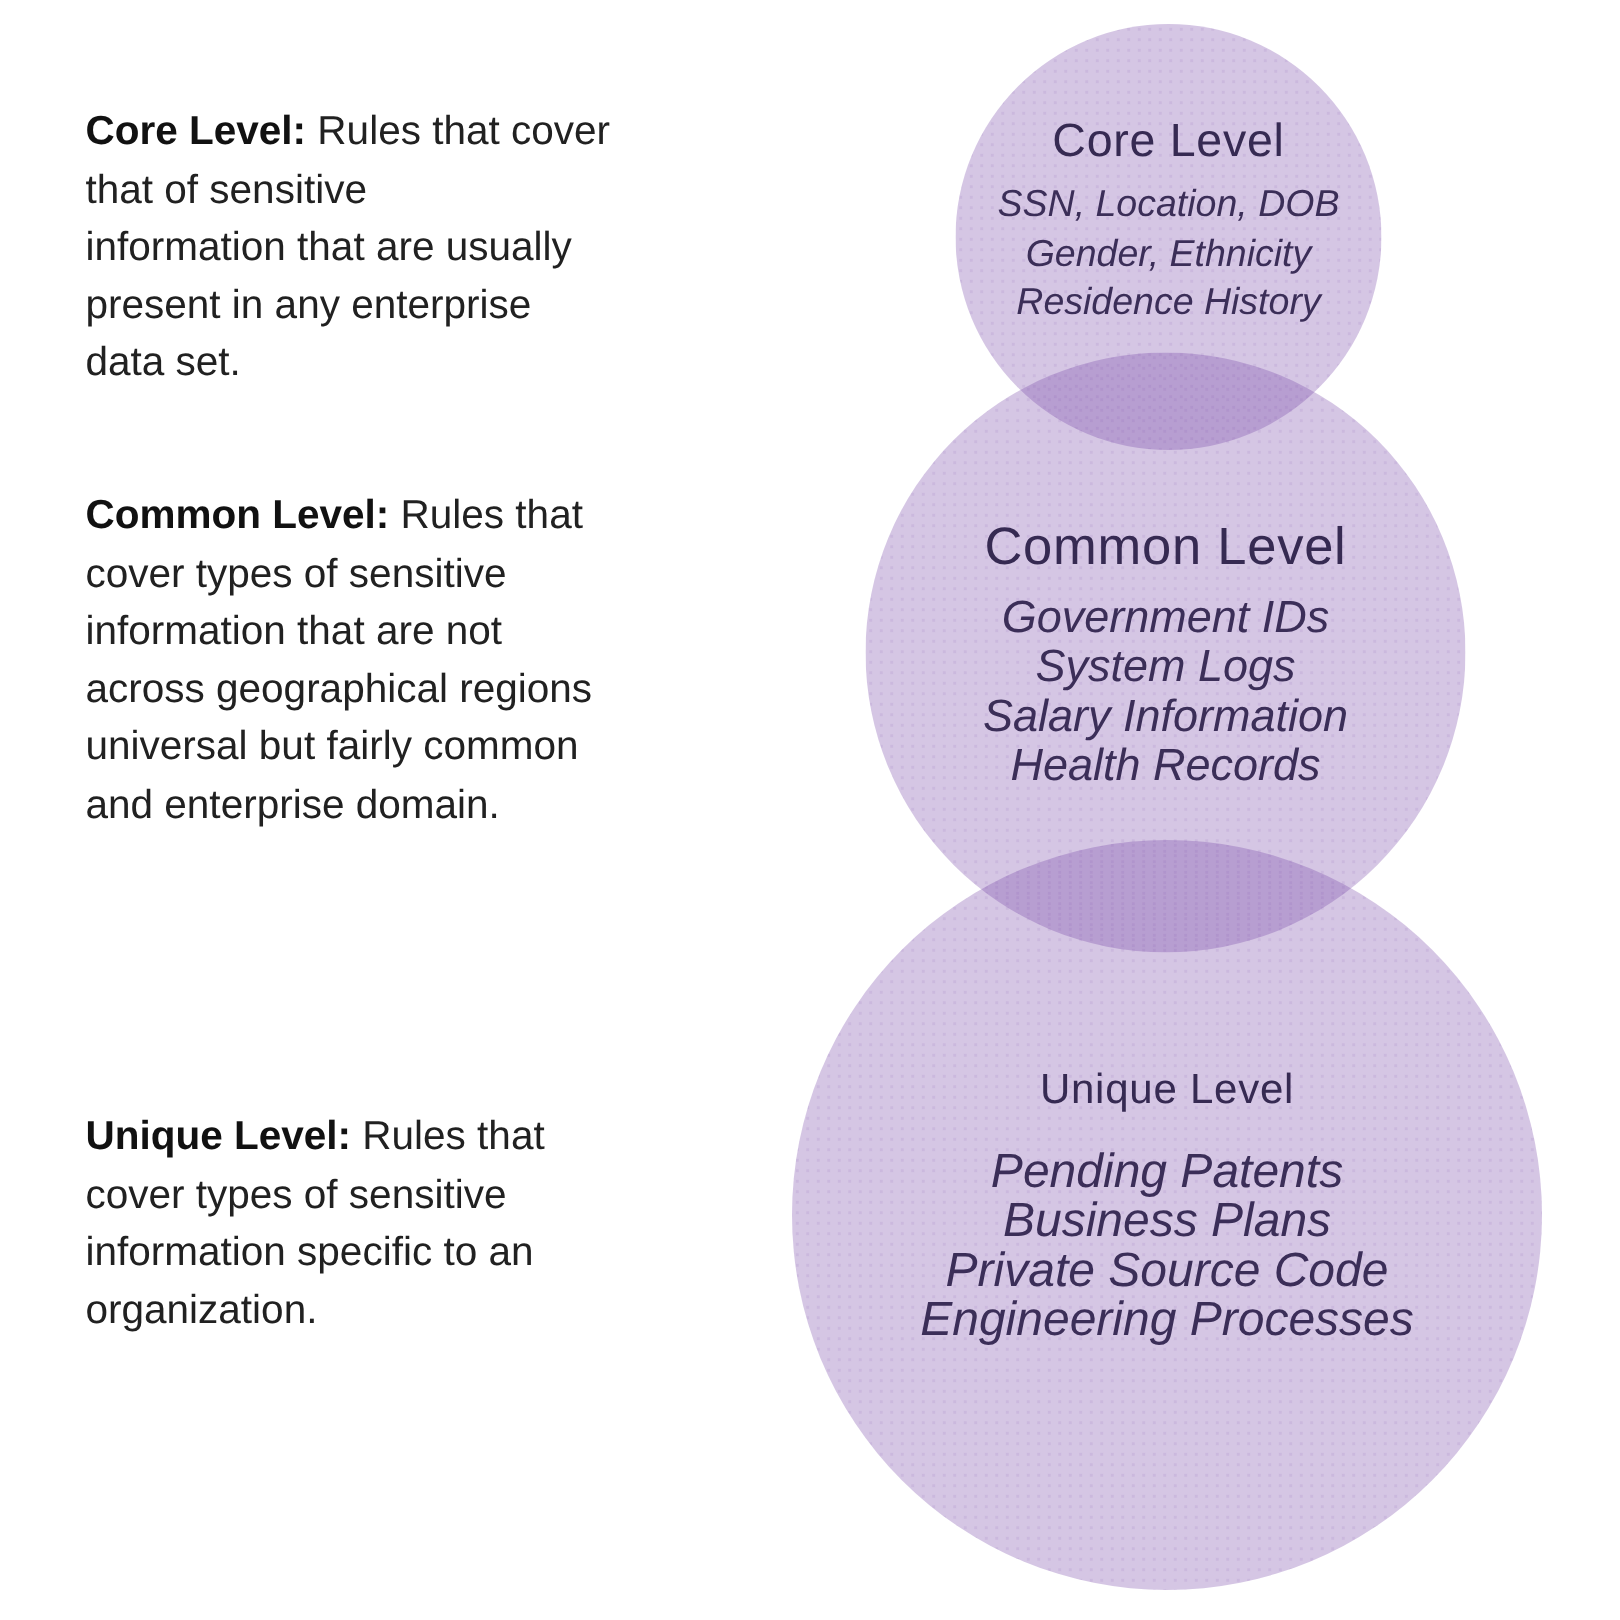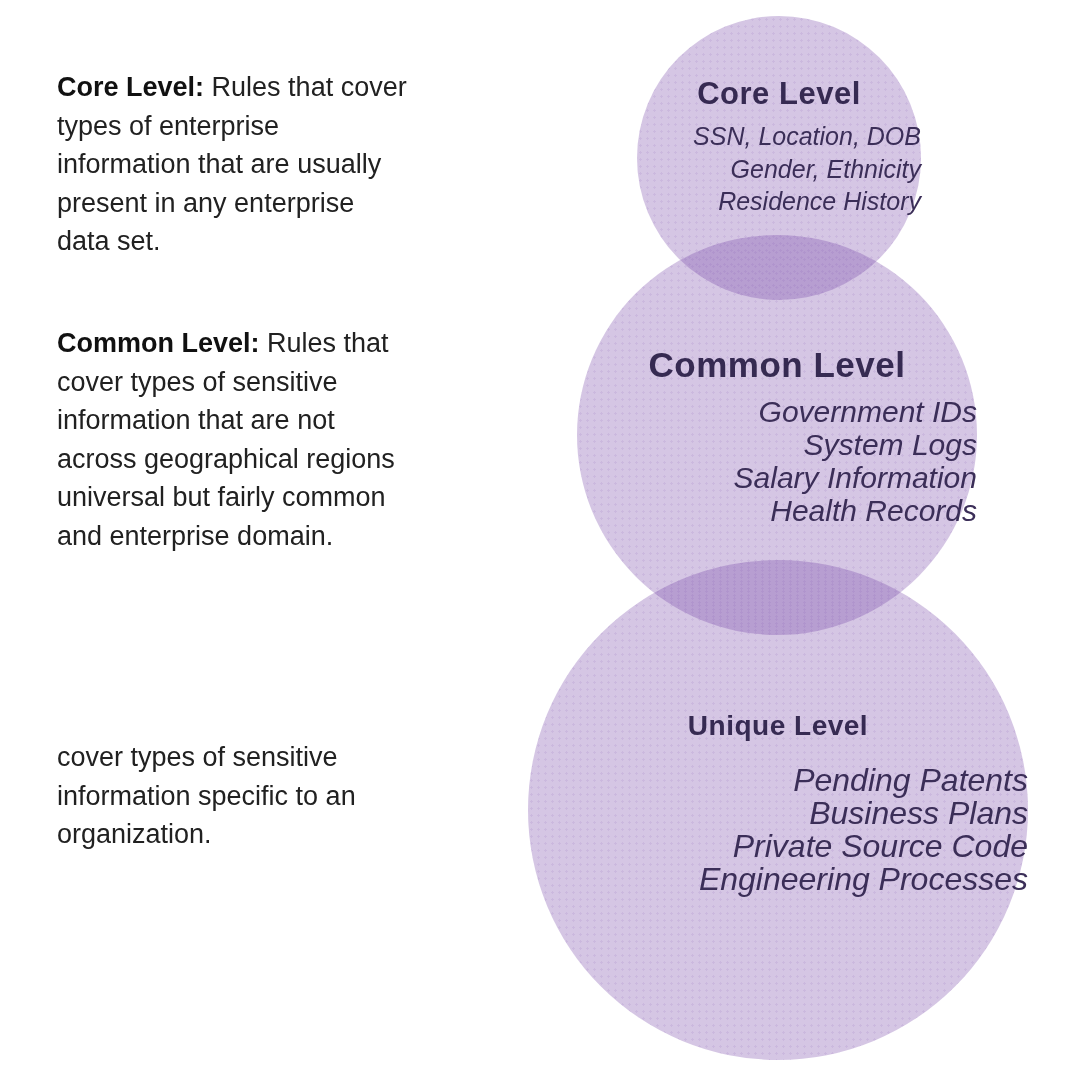--- a/index.html
+++ b/index.html
@@ -43,63 +43,63 @@
     position:absolute;left:0;top:0;right:0;
     text-align:center;
     color:#362a52;
     z-index:2;
   }
   .content-core  {padding-top:60px;}
   .content-common{padding-top:110px;}
   .content-unique{padding-top:150px;}
 
   .circle-title{
-    font-weight:700;
+    font-weight:400;
     color:#362a52;
     letter-spacing:0.5px;
   }
   .content-core   .circle-title{font-size:31px;margin-bottom:8px;}
   .content-common .circle-title{font-size:35px;margin-bottom:10px;}
   .content-unique .circle-title{font-size:28px;margin-bottom:22px;}
 
   .circle-item{
     font-style:italic;
     font-weight:500;
     color:#3b2e58;
-    text-align:right;
   }
   .content-core   .circle-item{font-size:25px;line-height:32.5px;}
   .content-common .circle-item{font-size:30px;line-height:33px;}
   .content-unique .circle-item{font-size:32px;line-height:33px;}
 </style>
 </head>
 <body>
 
 <div class="canvas">
 
   <div class="left-col">
 
     <div class="desc desc-core">
       <p class="line"><span class="lbl">Core Level:</span> <span>Rules that cover</span></p>
-      <p class="line">types of enterprise</p>
+      <p class="line">that of sensitive</p>
       <p class="line">information that are usually</p>
       <p class="line">present in any enterprise</p>
       <p class="line">data set.</p>
     </div>
 
     <div class="desc desc-common">
       <p class="line"><span class="lbl">Common Level:</span> <span>Rules that</span></p>
       <p class="line">cover types of sensitive</p>
       <p class="line">information that are not</p>
       <p class="line">across geographical regions</p>
       <p class="line">universal but fairly common</p>
       <p class="line">and enterprise domain.</p>
     </div>
 
     <div class="desc desc-unique">
+      <p class="line"><span class="lbl">Unique Level:</span> <span>Rules that</span></p>
       <p class="line">cover types of sensitive</p>
       <p class="line">information specific to an</p>
       <p class="line">organization.</p>
     </div>
 
   </div>
 
   <div>
 
     <div class="circle circle-core">

